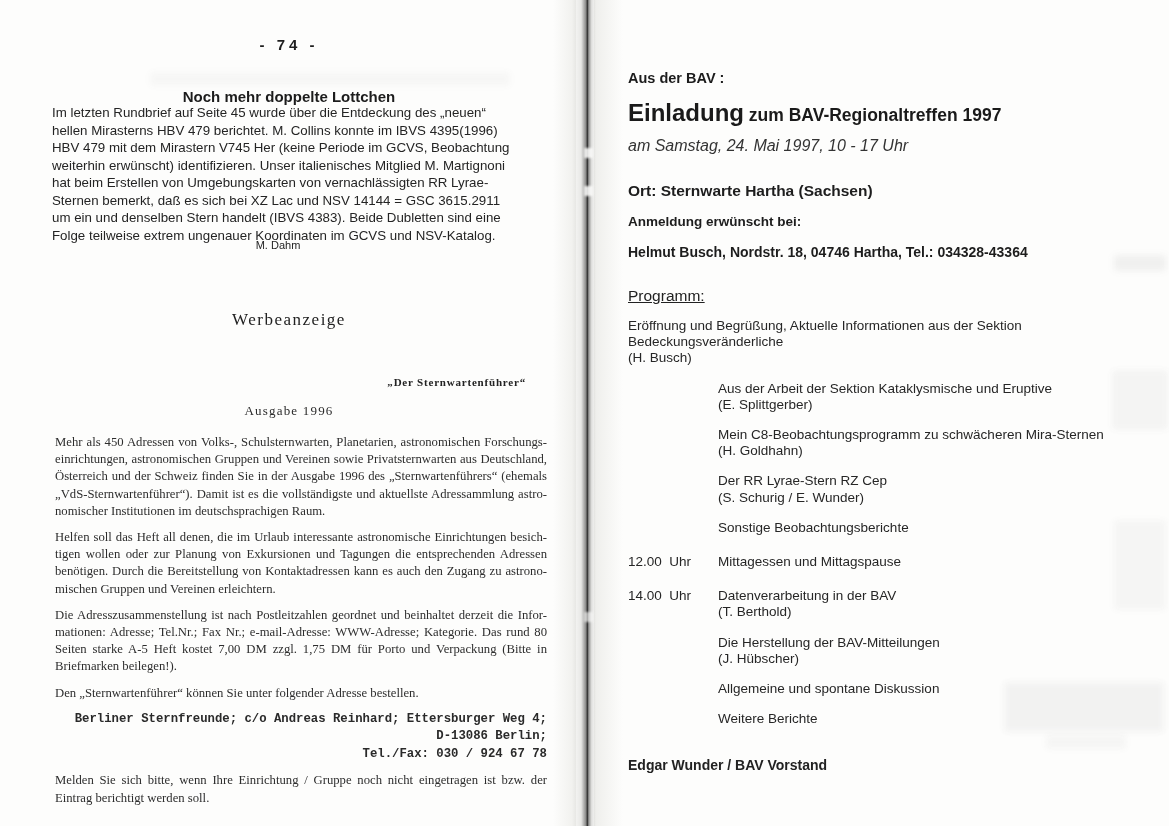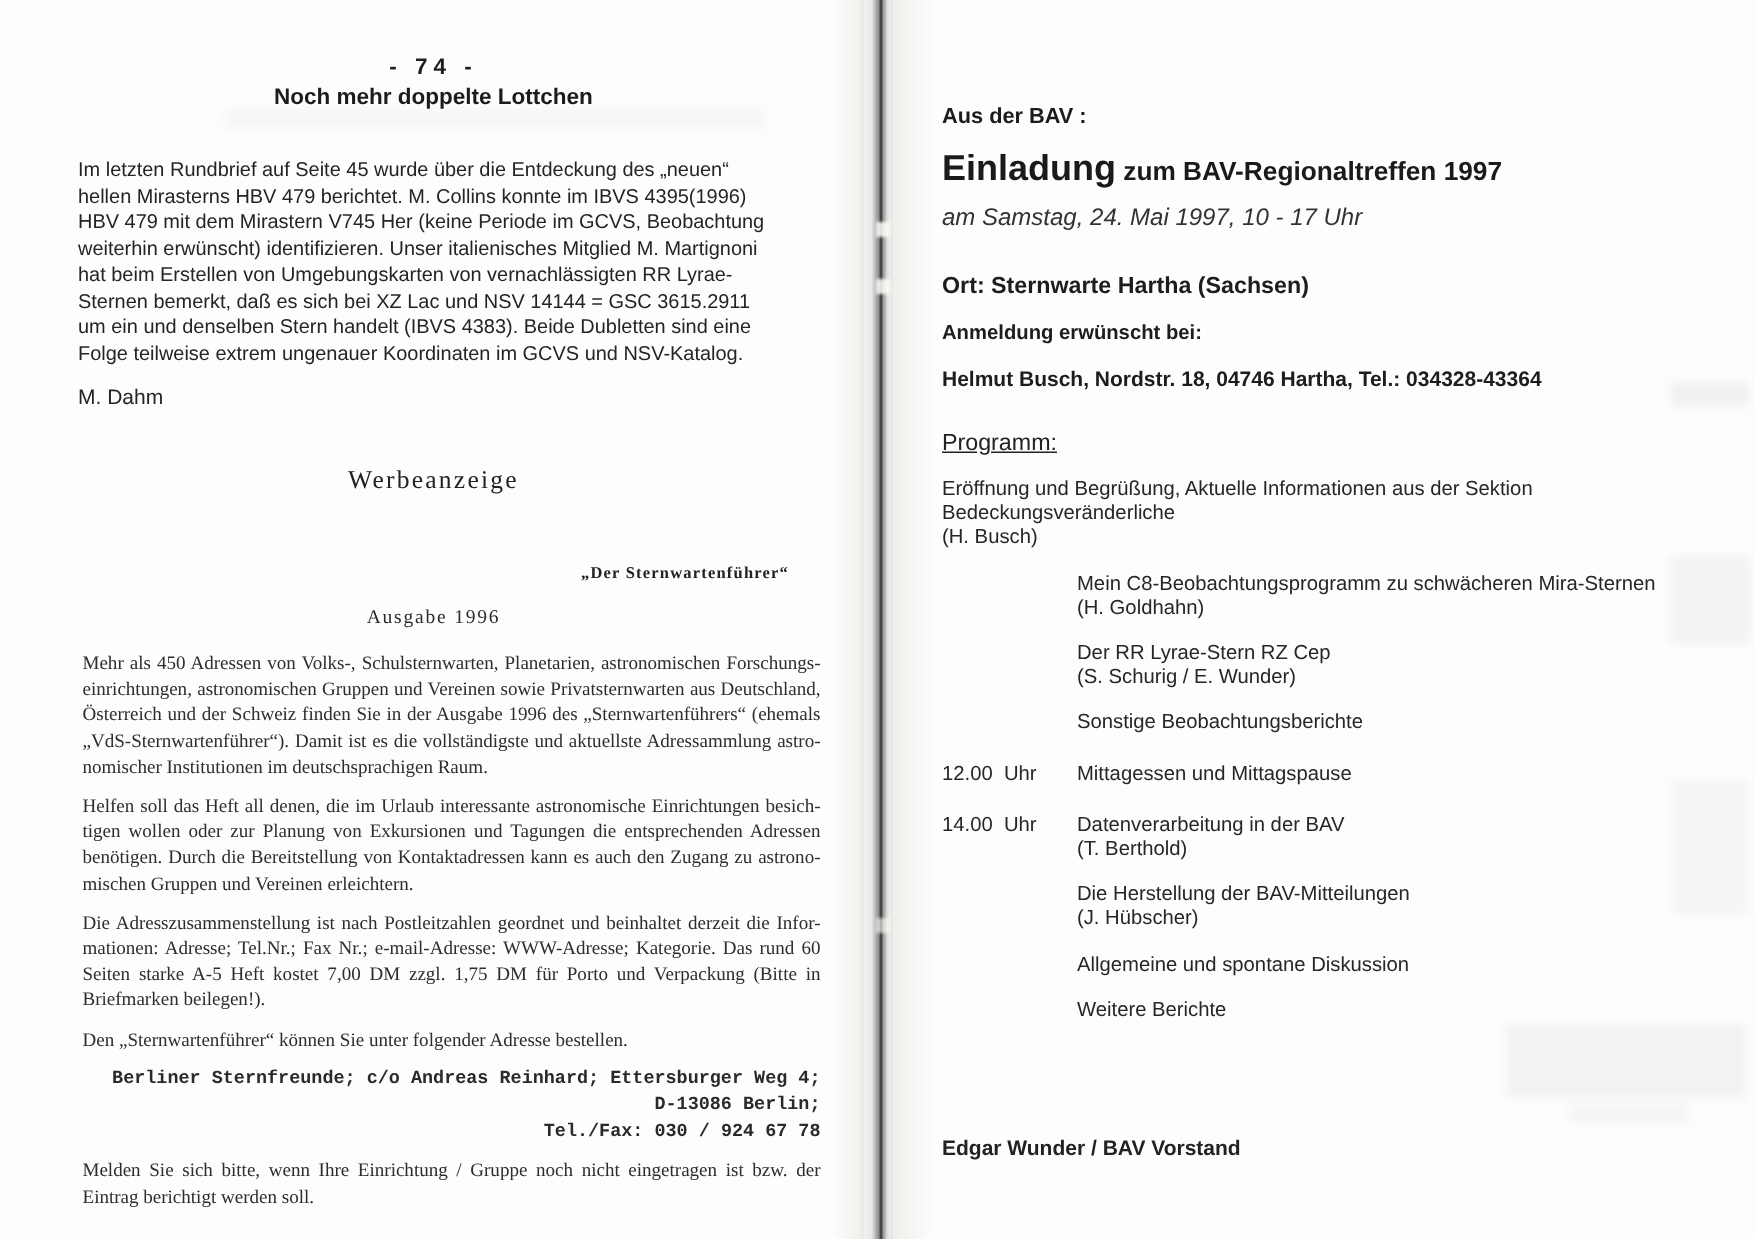--- a/index.html
+++ b/index.html
@@ -42,30 +42,30 @@
     filter:blur(3px); border-radius:3px;
   }
 
   
   .lp-number {
     position:absolute; left:52px; top:36px; width:474px;
     text-align:center; font-weight:bold; font-size:15px; letter-spacing:4px;
     color:#1e1e1e;
   }
   .lp-title {
-    position:absolute; left:52px; top:56px; width:474px;
+    position:absolute; left:52px; top:88px; width:474px;
     text-align:center; font-weight:bold; font-size:15px; color:#1c1c1c;
   }
   .lp-body {
     position:absolute; left:52px; top:104px; width:470px;
     font-size:13.3px; line-height:17.5px; color:#242424;
   }
   .lp-signature {
-    position:absolute; left:52px; top:256px; width:474px;
-    text-align:left; padding-right:22px; font-size:14px; color:#242424;
+    position:absolute; left:52px; top:239px; width:474px;
+    text-align:center; padding-right:22px; font-size:11px; color:#242424;
   }
   .ad-section-title {
     position:absolute; left:52px; top:310px; width:474px;
     text-align:center; font-family:"Liberation Serif", serif;
     font-size:17px; letter-spacing:1.5px; color:#222;
   }
   .ad-title {
     position:absolute; left:52px; top:376px; width:474px;
     text-align:right; font-family:"Liberation Serif", serif;
     font-weight:bold; font-size:11px; letter-spacing:.8px; color:#222;
@@ -154,21 +154,21 @@
   <div class="ad-title">„Der Sternwartenführer“</div>
   <div class="ad-subtitle">Ausgabe 1996</div>
 
   <div class="ad-flow">
     <div>
 
         <p>Mehr als 450 Adressen von Volks-, Schulsternwarten, Planetarien, astronomischen Forschungs-einrichtungen, astronomischen Gruppen und Vereinen sowie Privatsternwarten aus Deutschland, Österreich und der Schweiz finden Sie in der Ausgabe 1996 des „Sternwartenführers“ (ehemals „VdS-Sternwartenführer“). Damit ist es die vollständigste und aktuellste Adressammlung astro-nomischer Institutionen im deutschsprachigen Raum.</p>
 
         <p>Helfen soll das Heft all denen, die im Urlaub interessante astronomische Einrichtungen besich-tigen wollen oder zur Planung von Exkursionen und Tagungen die entsprechenden Adressen benötigen. Durch die Bereitstellung von Kontaktadressen kann es auch den Zugang zu astrono-mischen Gruppen und Vereinen erleichtern.</p>
 
-        <p>Die Adresszusammenstellung ist nach Postleitzahlen geordnet und beinhaltet derzeit die Infor-mationen: Adresse; Tel.Nr.; Fax Nr.; e-mail-Adresse: WWW-Adresse; Kategorie. Das rund 60 Seiten starke A-5 Heft kostet 7,00 DM zzgl. 1,75 DM für Porto und Verpackung (Bitte in Briefmarken beilegen!).</p>
+        <p>Die Adresszusammenstellung ist nach Postleitzahlen geordnet und beinhaltet derzeit die Infor-mationen: Adresse; Tel.Nr.; Fax Nr.; e-mail-Adresse: WWW-Adresse; Kategorie. Das rund 80 Seiten starke A-5 Heft kostet 7,00 DM zzgl. 1,75 DM für Porto und Verpackung (Bitte in Briefmarken beilegen!).</p>
 
         <p>Den „Sternwartenführer“ können Sie unter folgender Adresse bestellen.</p>
       </div>
     <div class="ad-address">Berliner Sternfreunde; c/o Andreas Reinhard; Ettersburger Weg 4; D-13086 Berlin;
 Tel./Fax:  030 / 924 67 78</div>
     <p>Melden Sie sich bitte, wenn Ihre Einrichtung / Gruppe noch nicht eingetragen ist bzw. der Eintrag berichtigt werden soll.</p>
   </div>
 </div>
 
 <div class="page page-right">
@@ -185,20 +185,25 @@
   <div class="rp-program-label">Programm:</div>
 
   <div class="rp-program">
 
       <div class="program-row">
         <div class="program-details">Eröffnung und Begrüßung, Aktuelle Informationen aus der Sektion
 Bedeckungsveränderliche
 (H. Busch)</div>
       </div>
 
+      <div class="program-row">
+        <div class="program-time"></div>
+        <div class="program-details">Aus der Arbeit der Sektion Kataklysmische und  Eruptive
+(E. Splittgerber)</div>
+      </div>
 
       <div class="program-row">
         <div class="program-time"></div>
         <div class="program-details">Mein C8-Beobachtungsprogramm zu schwächeren Mira-Sternen
 (H. Goldhahn)</div>
       </div>
 
       <div class="program-row">
         <div class="program-time"></div>
         <div class="program-details">Der RR Lyrae-Stern RZ Cep

